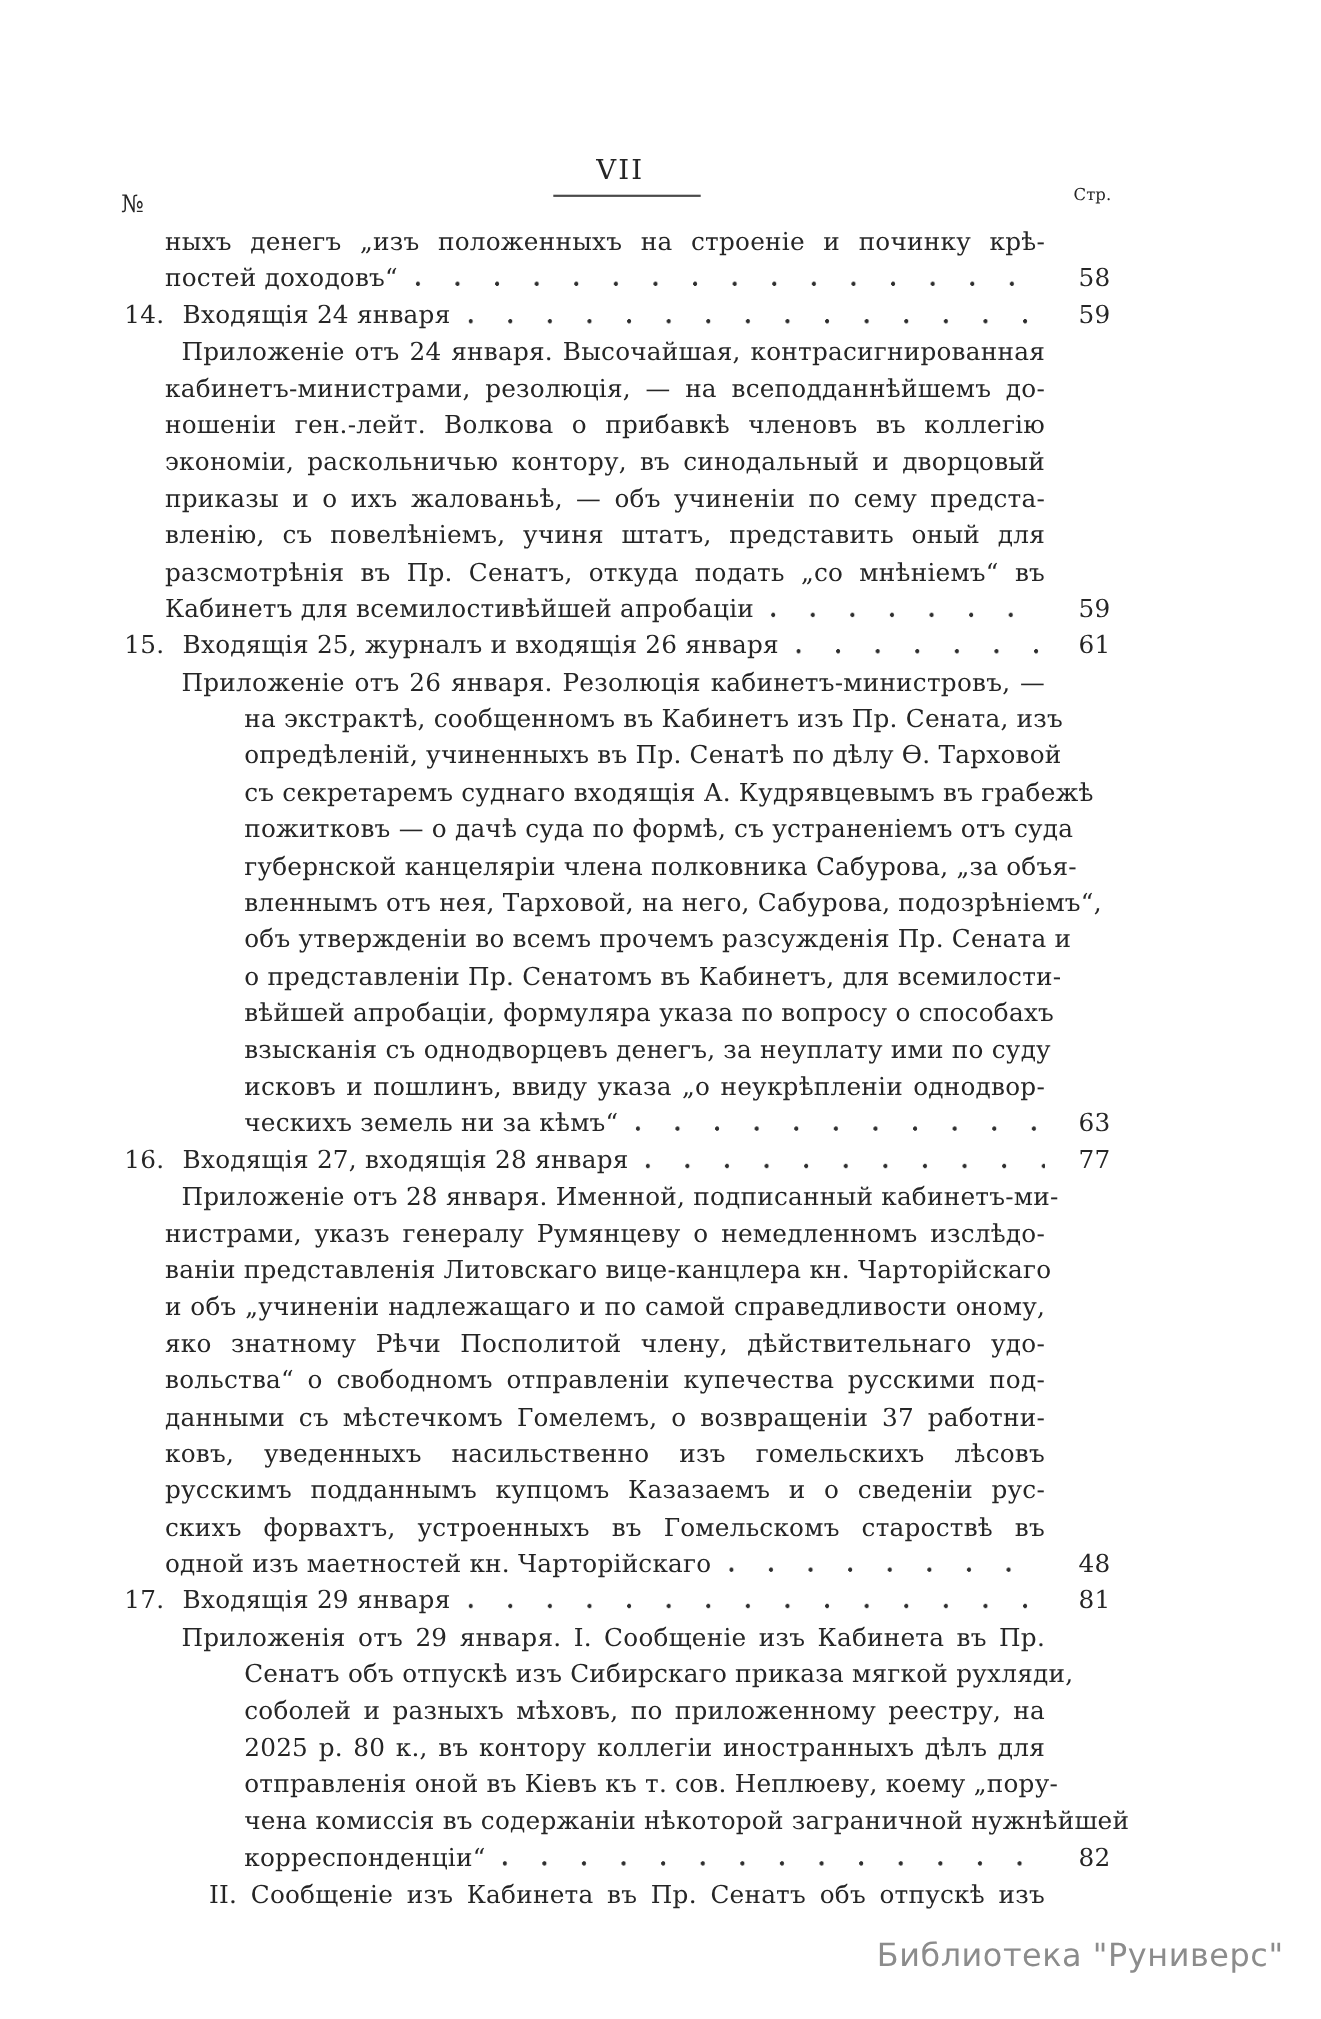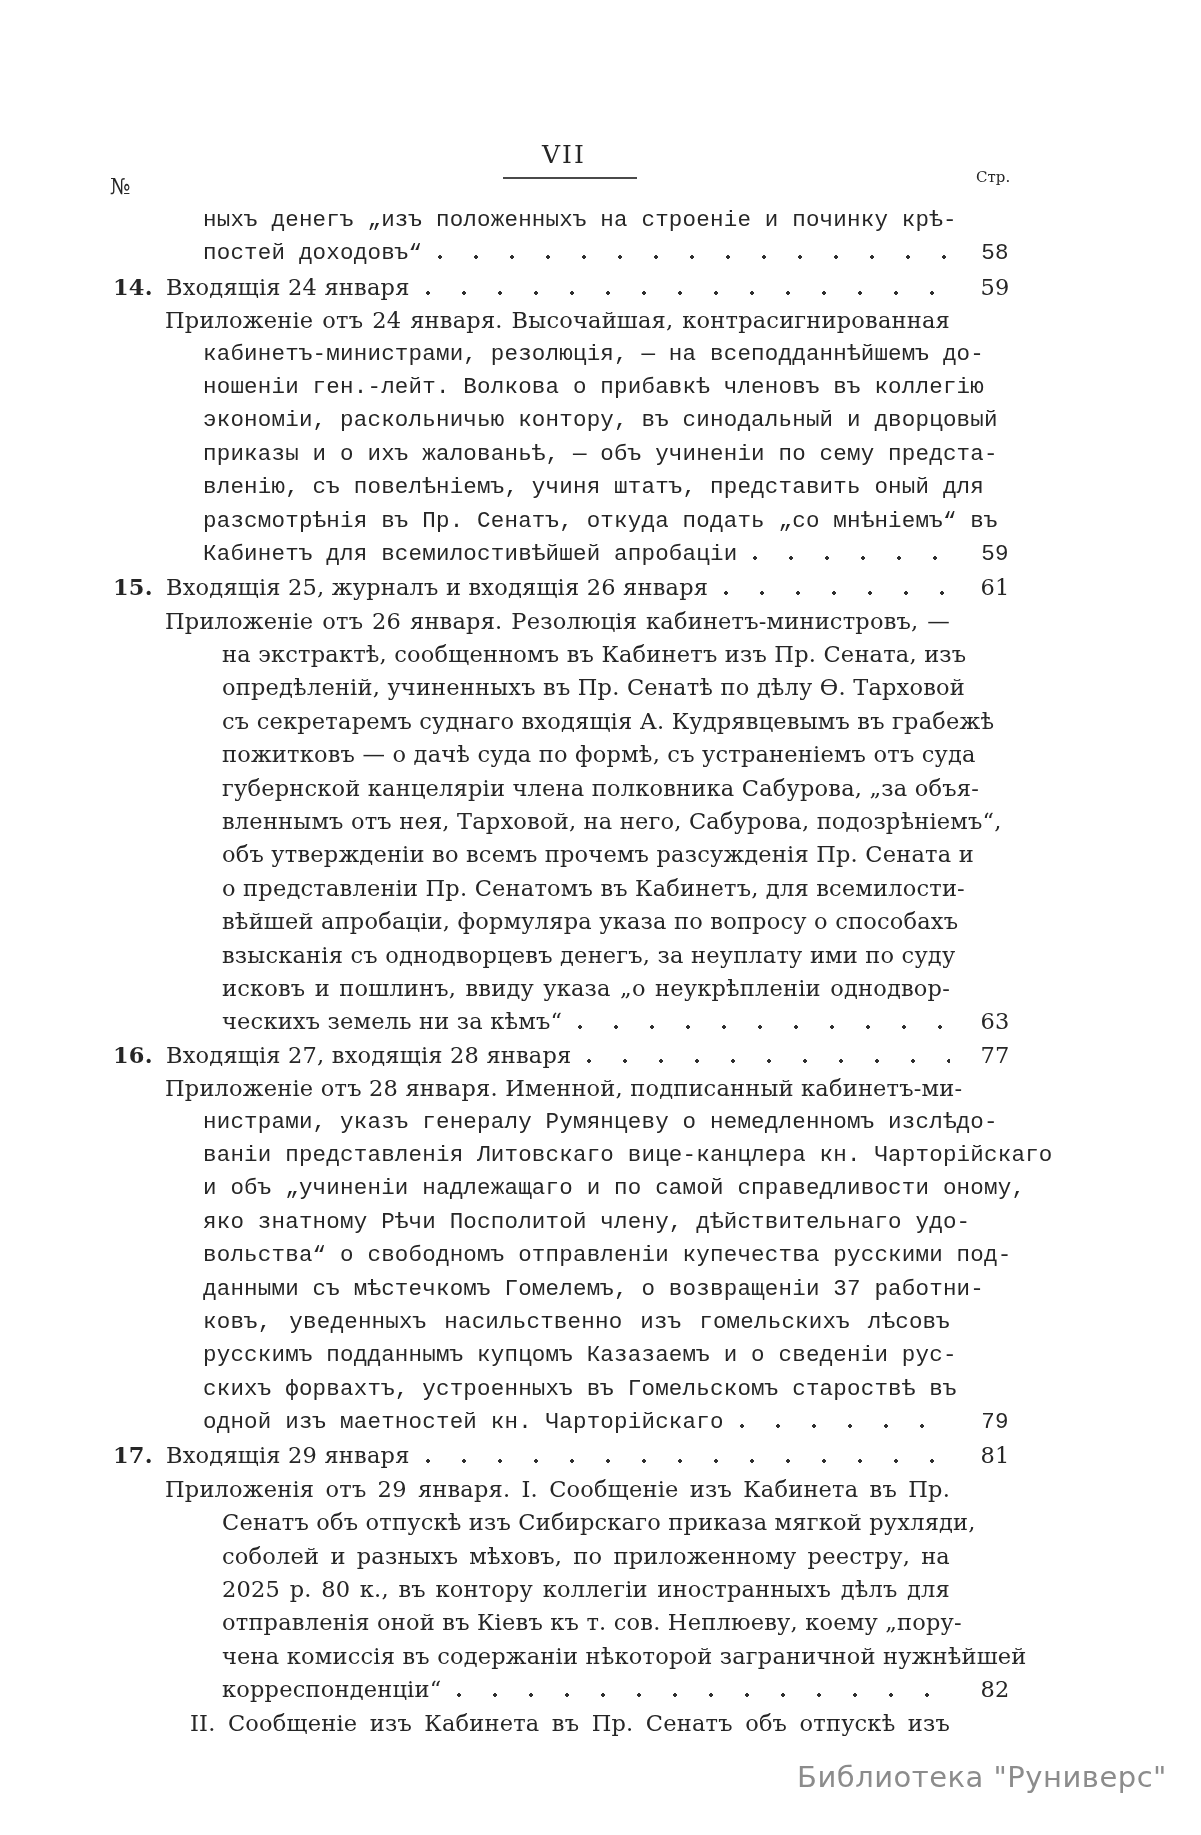--- a/index.html
+++ b/index.html
@@ -30,24 +30,24 @@
   
   .toc {
     position:absolute; left:113px; top:204px; width:905px;
     font-size:22.5px; letter-spacing:.2px;
   }
   .line {
     display:flex; align-items:baseline;
     height:33.4px; line-height:33.4px;
     padding-right:68px; box-sizing:border-box;
   }
-  .num  { flex:0 0 53px;font-weight:bold; }
+  .num  { flex:0 0 53px; }
   .ind-num { margin-left:0; }
   .ind-a { margin-left:52px; }
-  .ind-b { margin-left:90px;font-family:Liberation Mono, monospace; }
+  .ind-b { margin-left:37px; }
   .ind-c { margin-left:109px; }
   .ind-d { margin-left:77px; }
   .txt.just {
     flex:1 1 auto;
     text-align:justify; text-align-last:justify;
     white-space:nowrap; overflow:visible;
   }
   .txt.nw { flex:0 0 auto; white-space:nowrap;text-align:right; }
   .leader {
     flex:1 1 auto; min-width:28px; height:4px;
@@ -260,21 +260,21 @@
   </div>
       <div class="line ind-b">
 
     <span class="txt just">скихъ форвахтъ, устроенныхъ въ Гомельскомъ староствѣ въ</span>
 
   </div>
       <div class="line ind-b">
 
     <span class="txt nw">одной изъ маетностей кн. Чарторійскаго</span>
     <span class="leader"></span>
-    <span class="pg">79</span>
+    <span class="pg">48</span>
   </div>
       <div class="line ind-num">
     <span class="num">17.</span>
     <span class="txt nw">Входящія 29 января</span>
     <span class="leader"></span>
     <span class="pg">81</span>
   </div>
       <div class="line ind-a">
 
     <span class="txt just">Приложенія отъ 29 января. I. Сообщеніе изъ Кабинета въ Пр.</span>

